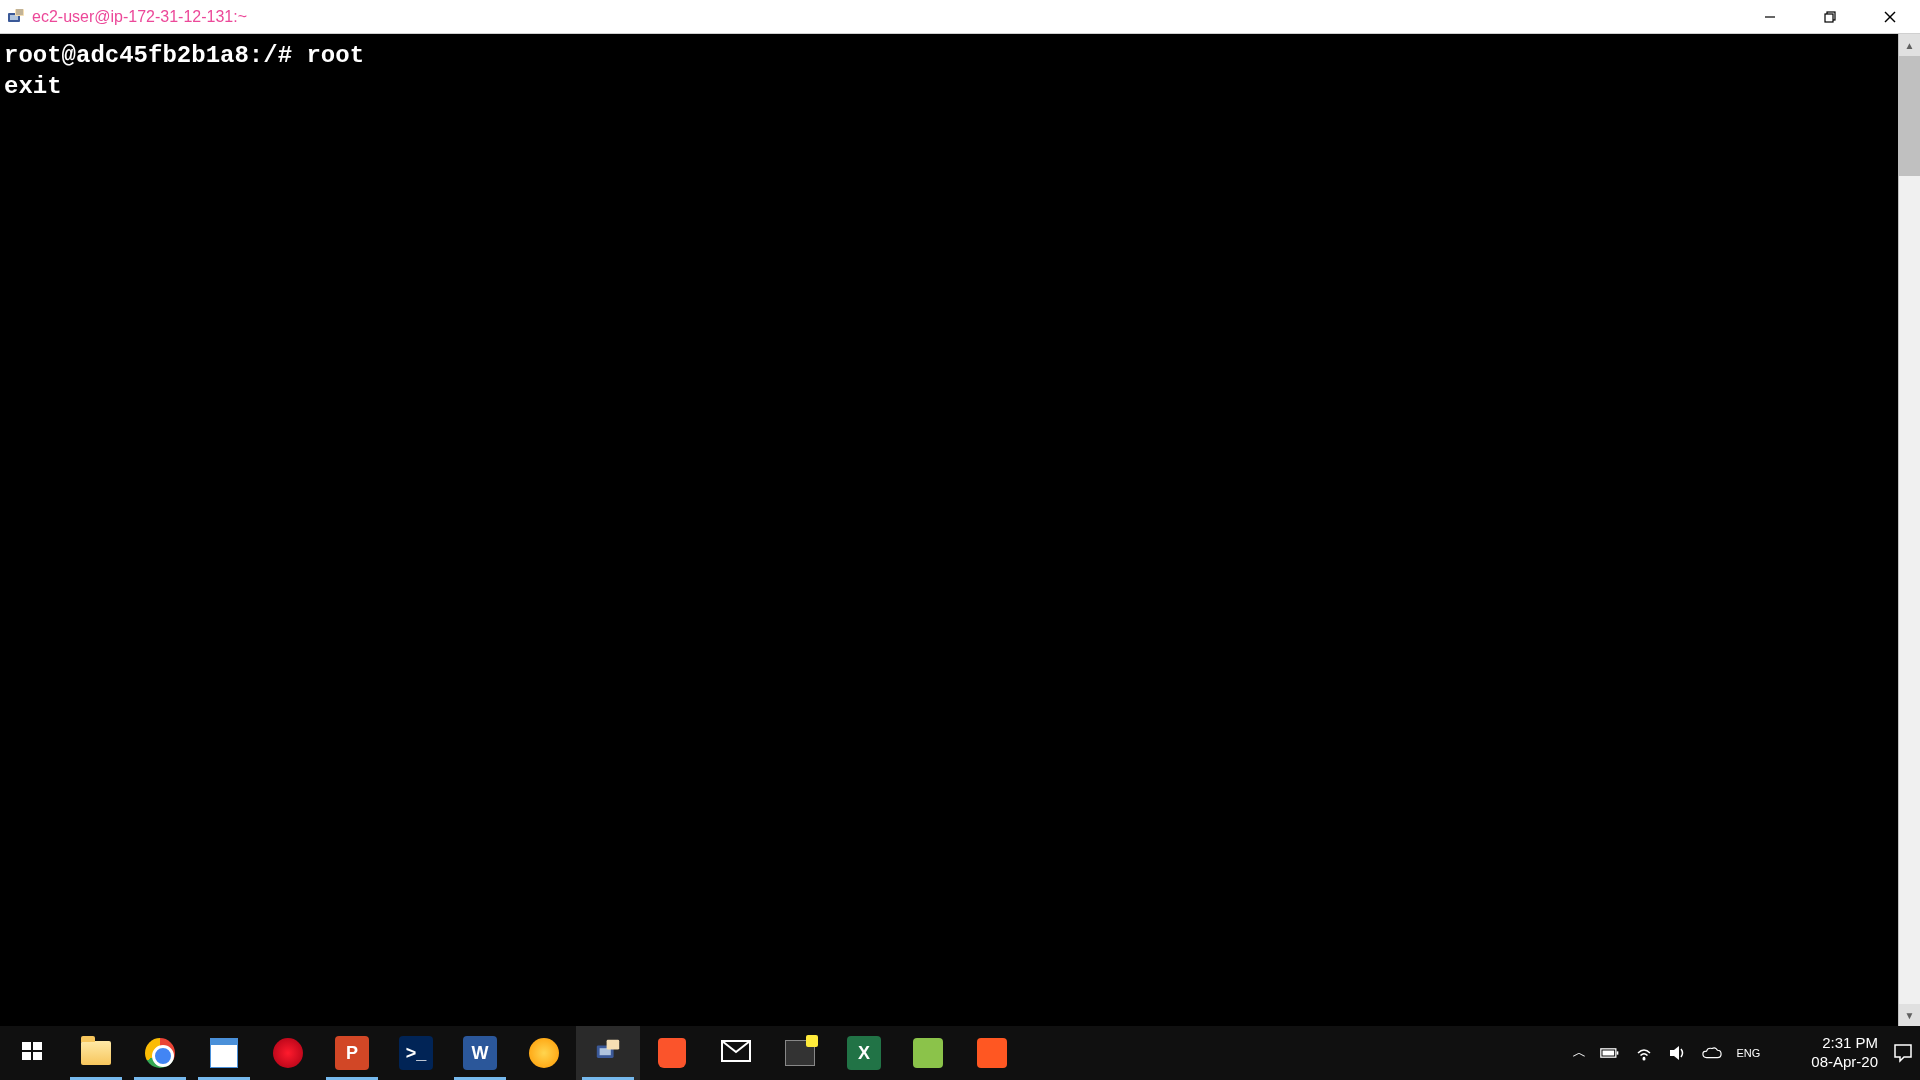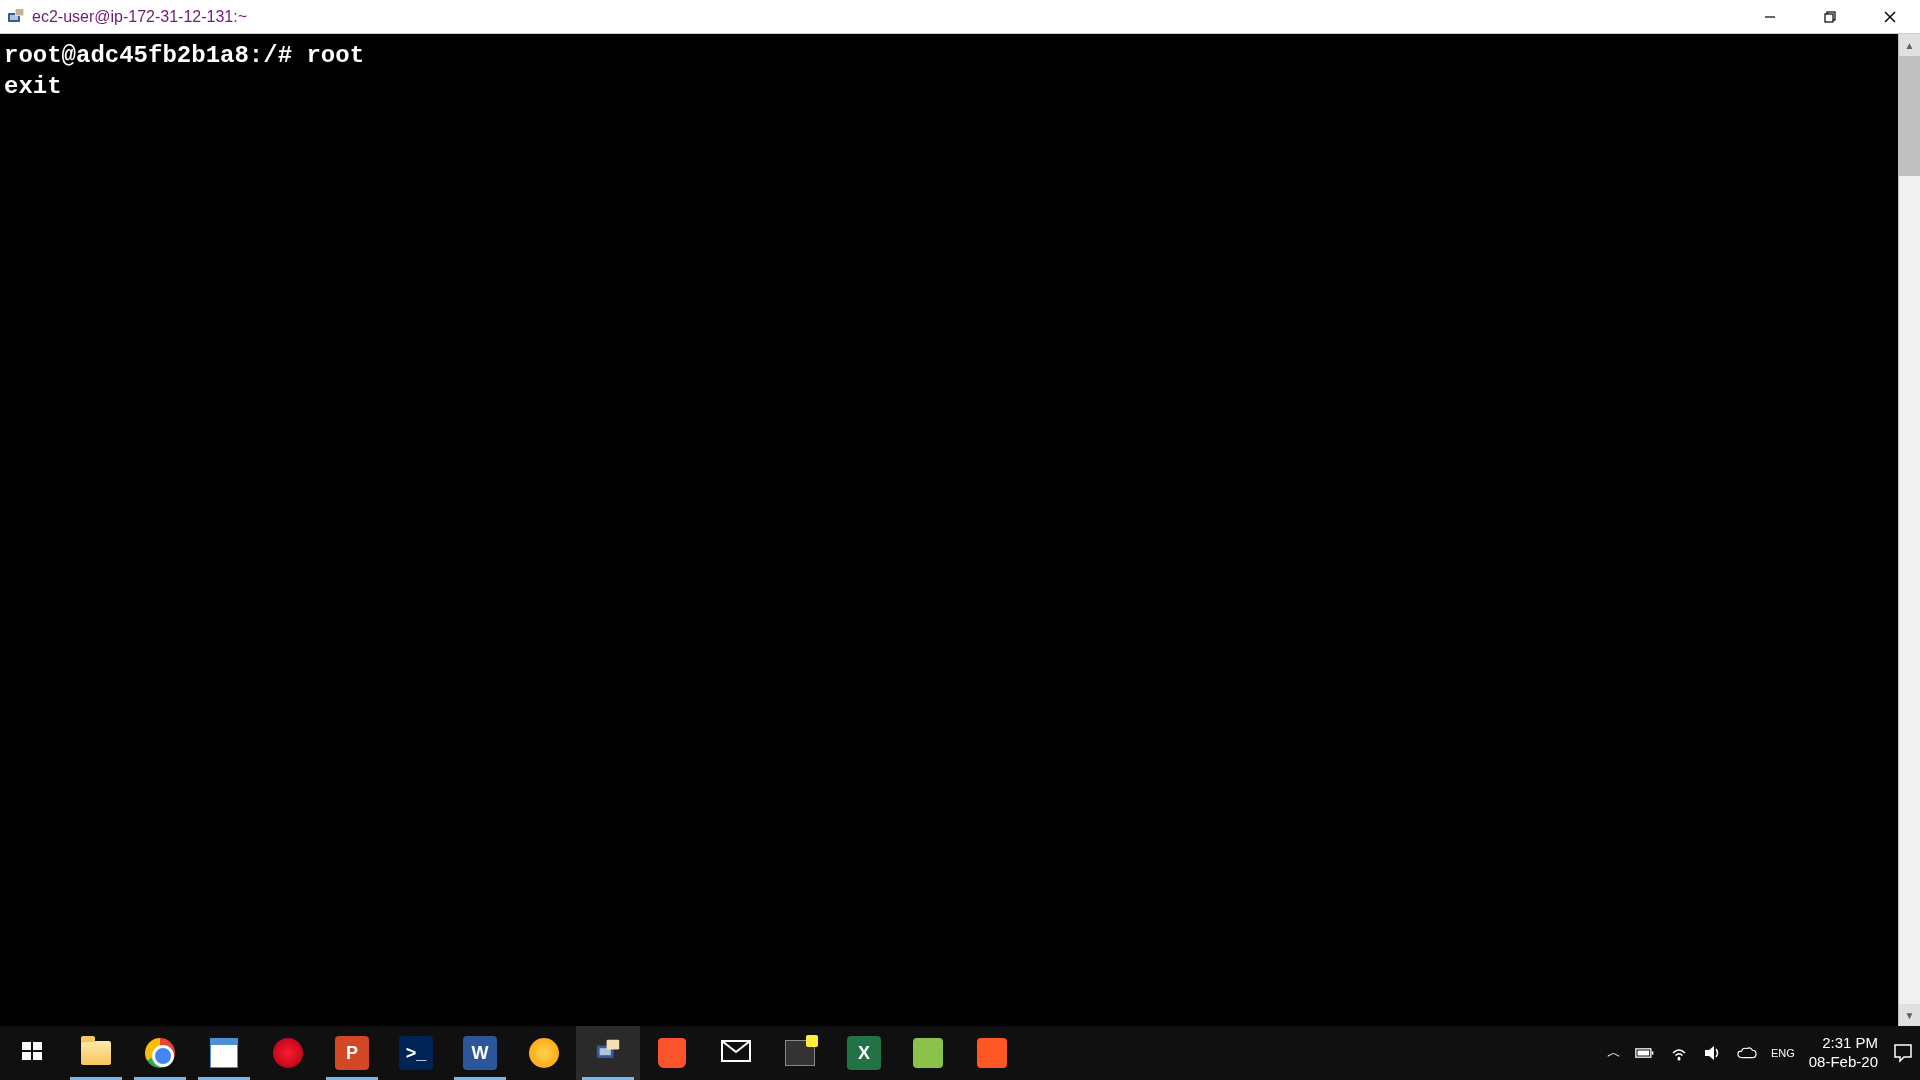--- a/index.html
+++ b/index.html
@@ -9,21 +9,21 @@
   .titlebar {
     width: 100%;
     height: 34px;
     background: #ffffff;
     display: flex;
     align-items: center;
     justify-content: space-between;
     border-bottom: 1px solid #d0d0d0;
   }
   .titlebar-left { display: flex; align-items: center; gap: 6px; padding-left: 6px; }
-  .titlebar-title { font-size: 16px; color: #701a75; }
+  .titlebar-title { font-size: 16px; color: #ec4899; }
   .putty-icon svg { display: block; }
   .win-controls { display: flex; height: 100%; }
   .win-btn {
     width: 60px;
     height: 100%;
     display: flex;
     align-items: center;
     justify-content: center;
     color: #000;
   }
@@ -133,21 +133,21 @@
   .excel-icon { background:#217346; color:#fff; }
   .green-icon { background:#8bc34a; width:30px; height:30px; border-radius:4px; }
   .orange-icon { background:#ff5722; width:30px; height:30px; border-radius:4px; }
   .generic-icon { width:30px; height:30px; border-radius:50%; background:radial-gradient(circle,#ffd54f,#ff9800); }
   .remote-icon { width:30px; height:26px; background:#333; border:1px solid #888; position:relative; }
   .remote-icon::after { content:""; position:absolute; top:-6px; right:-4px; width:12px; height:12px; background:#ffeb3b; border-radius:2px; }
 
   .tray-icon { color:#fff; display:flex; align-items:center; justify-content:center; }
   .tray-icon svg { width:20px; height:20px; }
   .lang { font-size:11px; color:#fff; }
-  .clock { font-size:15px; color:#fff; text-align:right; line-height:1.25; }
+  .clock { font-size:15px; color:#fff; text-align:right; line-height:1.25;margin-left:37px; }
   .action-center svg { width:22px; height:22px; }
   .chevron { font-size:14px; color:#fff; }
 </style>
 </head>
 <body>
 
 <div class="titlebar">
   <div class="titlebar-left">
     <span class="putty-icon">
       <svg width="20" height="20" viewBox="0 0 20 20">
@@ -291,21 +291,21 @@
         </svg>
     </span>
     <span class="tray-icon">
       <svg viewBox="0 0 22 14">
           <path d="M5 12 Q1 12 1 8 Q1 5 5 5 Q6 1 11 2 Q15 0 17 4 Q21 4 21 8 Q21 12 17 12 Z" fill="none" stroke="#fff" stroke-width="1.3"></path>
         </svg>
     </span>
     <span class="lang">ENG</span>
     <div class="clock">
       <div>2:31 PM</div>
-      <div>08-Feb-20</div>
+      <div>08-Apr-20</div>
     </div>
     <span class="tray-icon action-center">
       <svg viewBox="0 0 22 22">
           <path d="M3 3 H19 V15 H12 L8 19 V15 H3 Z" fill="none" stroke="#fff" stroke-width="1.5"></path>
         </svg>
     </span>
   </div>
 </div>
 
 </body></html>

